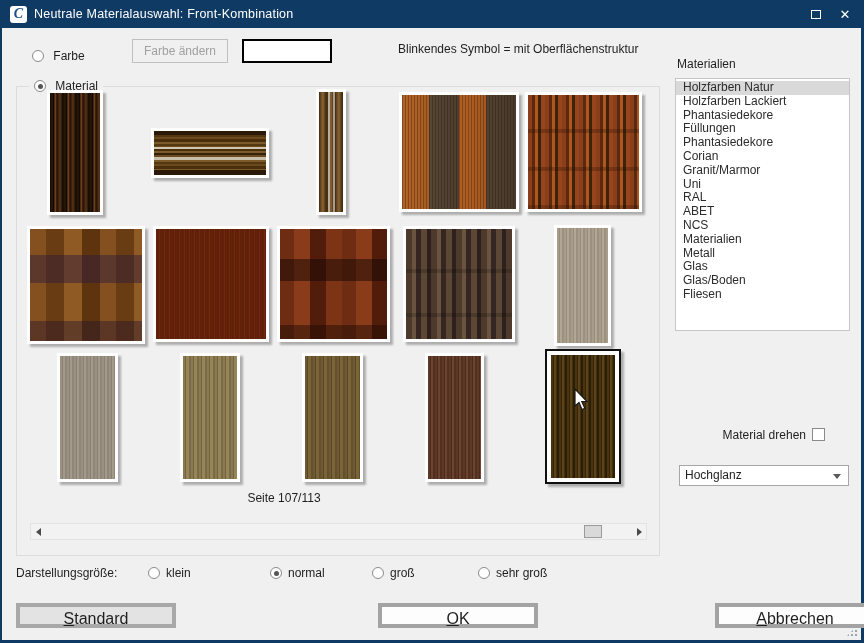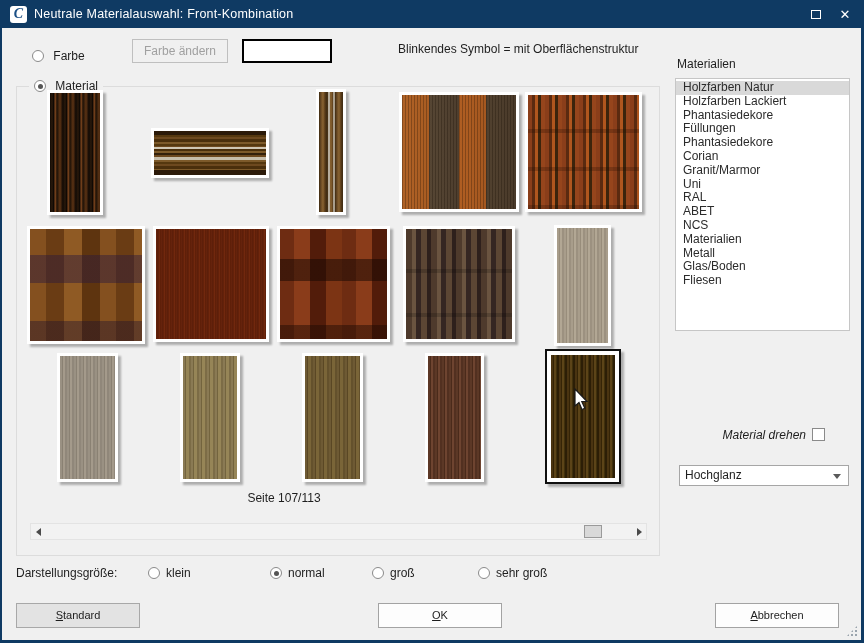--- a/index.html
+++ b/index.html
@@ -47,37 +47,37 @@
   .hscroll { position:absolute; left:28px; top:495px; width:617px; height:17px; background:#f2f2f2; border:1px solid #e3e3e3; }
   .scroll-arrow { position:absolute; top:0; width:14px; height:15px; display:flex; align-items:center; justify-content:center; }
   .scroll-arrow.left { left:0; } .scroll-arrow.right { right:0; }
   .tri-left { width:0; height:0; border:4px solid transparent; border-right:5px solid #4a4a4a; border-left:none; }
   .tri-right{ width:0; height:0; border:4px solid transparent; border-left:5px solid #4a4a4a; border-right:none; }
   .scroll-thumb { position:absolute; left:553px; top:1px; width:18px; height:13px; background:#d9d9d9; border:1px solid #9a9a9a; }
 
   
   .size-label { position:absolute; left:14px; top:538px; }
   .size-opt { position:absolute; top:538px; white-space:nowrap; }
-  .push-btn { position:absolute; top:575px; width:124px; height:25px; border:1px solid #a3a3a3; background:#fdfdfd;
-              text-align:center; line-height:23px; font-size:11px; color:#1e1e1e; cursor:default; }
+  .push-btn { position:absolute; top:575px; width:160px; height:25px; border:4px solid #a3a3a3; background:#fdfdfd;
+              text-align:center; line-height:23px; font-size:16px; color:#1e1e1e; cursor:default; }
   .btn-standard { left:14px; background:#e3e3e3; border-color:#a8a8a8; }
   .btn-ok { left:376px; }
   .btn-cancel { left:713px; }
   .resize-grip { position:absolute; right:3px; bottom:3px; width:12px; height:12px;
      background-image:radial-gradient(circle, #9aa4ad 1px, transparent 1.2px);
      background-size:4px 4px; background-position:bottom right;
      clip-path:polygon(100% 0, 100% 100%, 0 100%); }
 
   
   .materials-label { position:absolute; left:675px; top:29px;text-align:right; }
   .materials-listbox { position:absolute; left:673px; top:50px; width:175px; height:253px; background:#fff; border:1px solid #c6c6c6; overflow:hidden; padding-top:2px; }
   .list-item { font-size:12px; line-height:13.8px; padding-left:7px; white-space:nowrap; color:#2b2b2b; }
   .list-item.selected { background:#d9d9d9; }
 
-  .rotate-label { position:absolute; left:698px; top:400px; width:106px; text-align:right;font-style:italic; }
+  .rotate-label { position:absolute; left:698px; top:400px; width:106px; text-align:right; }
   .rotate-checkbox { position:absolute; left:810px; top:400px; width:13px; height:13px; background:#fff; border:1px solid #8a8a8a; }
 
   .finish-dropdown { position:absolute; left:677px; top:437px; width:170px; height:21px; background:#fff; border:1px solid #a6a6a6; }
   .finish-value { position:absolute; left:5px; top:0; line-height:19px; font-size:12px; }
   .dd-arrow { position:absolute; right:7px; top:8px; width:0; height:0; border:4px solid transparent; border-top:5px solid #5a5a5a; border-bottom:none; }
 
   .mouse-cursor { position:absolute; left:572px; top:360px; width:16px; height:24px; pointer-events:none; }
 </style>
 </head>
 <body>
@@ -179,20 +179,21 @@
         <div class="list-item">Füllungen</div>
         <div class="list-item">Phantasiedekore</div>
         <div class="list-item">Corian</div>
         <div class="list-item">Granit/Marmor</div>
         <div class="list-item">Uni</div>
         <div class="list-item">RAL</div>
         <div class="list-item">ABET</div>
         <div class="list-item">NCS</div>
         <div class="list-item">Materialien</div>
         <div class="list-item">Metall</div>
+        <div class="list-item">Glas</div>
         <div class="list-item">Glas/Boden</div>
         <div class="list-item">Fliesen</div>
       </div>
 
     <div class="rotate-label">Material drehen</div>
     <div class="rotate-checkbox"></div>
 
     <div class="finish-dropdown">
       <span class="finish-value">Hochglanz</span>
       <span class="dd-arrow"></span>

